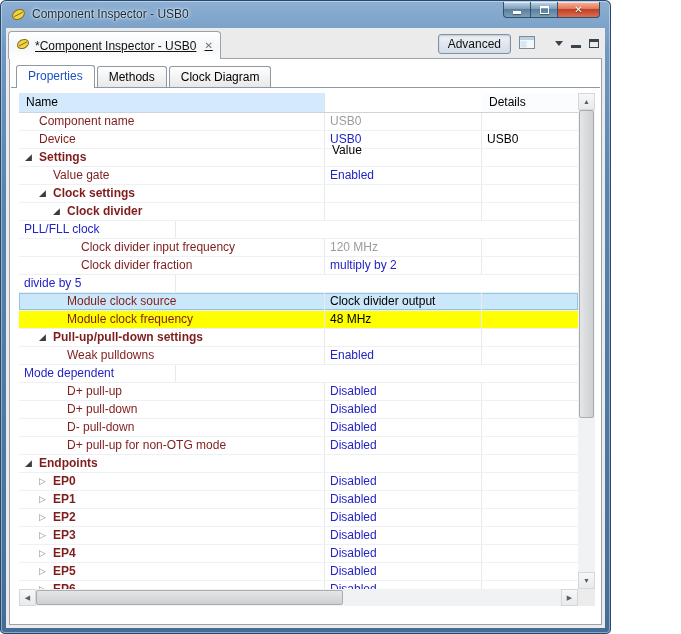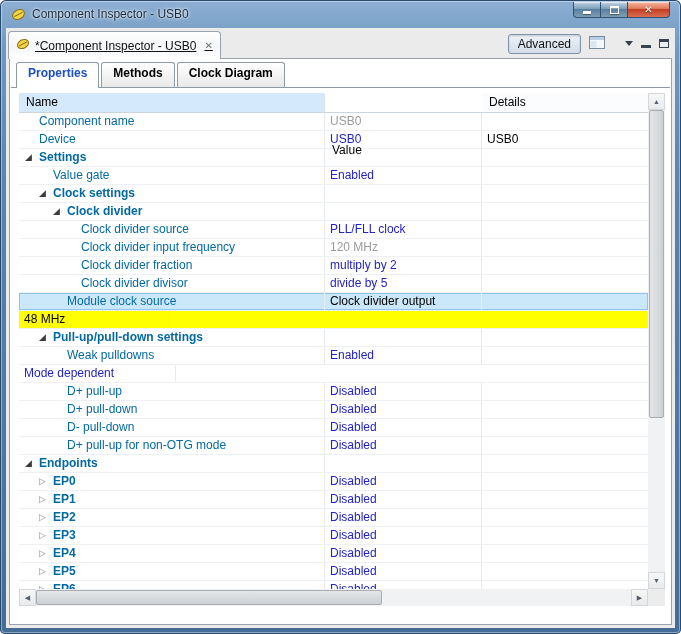--- a/index.html
+++ b/index.html
@@ -1,21 +1,21 @@
 <!DOCTYPE html>
 <html><head>
 <meta charset="utf-8">
 <style>
   * { box-sizing: border-box; }
   html,body { margin:0; padding:0; background:#fff; }
   body { font-family:"Liberation Sans", sans-serif; }
 
   
   .window {
-    position:relative; width:681px; height:634px; overflow:hidden;
+    position:relative; width:611px; height:634px; overflow:hidden;
     border-radius:6px 6px 5px 5px;
     background:linear-gradient(180deg,#8db0d3 0%, #6f97c0 8%, #5a83ad 30%, #4d77a2 70%, #446c96 100%);
     box-shadow: inset 0 0 0 1px #27496e, inset 0 0 0 2px rgba(255,255,255,0.40);
   }
   .titlebar { position:absolute; top:0; left:0; right:0; height:28px; }
   .title-icon { position:absolute; left:11px; top:7px; width:15px; height:15px; }
   .title-text { position:absolute; left:32px; top:7px; font-size:12px; color:#17293c;
     text-shadow:0 0 4px rgba(255,255,255,0.9), 0 0 2px rgba(255,255,255,0.9); white-space:nowrap; }
   .winbtns { position:absolute; top:2px; right:11px; display:flex; }
   .winbtn { height:16px; border:1px solid #30506f; border-top:none; display:flex; align-items:center; justify-content:center;
@@ -46,22 +46,22 @@
   .tool-sep { width:4px; }
   .viewmenu-icon { width:0; height:0; border-left:4px solid transparent; border-right:4px solid transparent;
     border-top:5px solid #39434e; }
   .minview-icon { width:10px; height:9px; border-bottom:3px solid #39434e; }
   .maxview-icon { width:10px; height:9px; border:1px solid #39434e; border-top:3px solid #39434e; }
 
   
   .content { position:absolute; left:3px; right:3px; top:30px; bottom:3px; background:#fff; border:1px solid #9aa3ad; }
 
   
-  .proptabs { position:absolute; top:3px; left:1px; right:1px; height:26px; display:flex; 
-    padding-left:5px; border-bottom:1px solid #8e99a4; background:#fff;font-weight:bold; }
+  .proptabs { position:absolute; top:3px; left:1px; right:1px; height:26px; display:flex; align-items:flex-end;
+    padding-left:5px; border-bottom:1px solid #8e99a4; background:#fff; }
   .ptab { font-size:12px; padding:3px 11px 3px; margin-right:2px; color:#000;
     border:1px solid #8e99a4; border-bottom:none; border-radius:3px 3px 0 0;
     background:linear-gradient(#ffffff,#e8e8e8); position:relative; }
   .ptab.active { background:#fff; color:#1d4fc4; margin-bottom:-1px; padding-bottom:5px; z-index:2; }
 
   
   .table-wrap { position:absolute; top:34px; left:9px; right:6px; bottom:18px; background:#fff; font-size:12px; }
   .thead { display:flex; height:20px; margin-right:17px; border-bottom:1px solid #cdd4da; }
   .th { line-height:19px; padding-left:7px; background:#fbfcfd; border-right:1px solid #e0e4e8; color:#000; }
   .th.name { width:306px; background:#d4eafc; }
@@ -74,21 +74,21 @@
   .cname { width:306px; border-right:1px solid #e8ebee; display:flex; align-items:center; }
   .cvalue { width:157px; border-right:1px solid #e8ebee; padding-left:5px; }
   .cdetails { flex:1; padding-left:5px; color:#000; }
   .cvalue.editable { color:#2323c8; }
   .cvalue.readonly { color:#9b9b9b; }
   .cvalue.plain { color:#000; }
   .trow.sel { background:#cbe7fa; box-shadow:inset 0 0 0 1px #92c4e8; }
   .trow.chg { background:#ffff00; }
   .arrow { display:inline-block; flex:0 0 14px; width:14px; font-size:9px; color:#3c3c3c; }
   .arrow.col { color:#8a8a8a; }
-  .nm { color:#0369a1; }
+  .nm { color:#7f1d1d; }
   .nm.b { font-weight:bold; }
 
   
   .vscroll { position:absolute; right:0; top:0; bottom:17px; width:17px; background:#f1f2f3; }
   .hscroll { position:absolute; left:0; right:17px; bottom:0; height:17px; background:#f1f2f3; }
   .sbtn { position:absolute; width:17px; height:17px; display:flex; align-items:center; justify-content:center;
     font-size:7px; color:#55606b; background:linear-gradient(#f7f7f7,#e8eaec); border:1px solid #d5d8db; }
   .sbtn.up { top:0; left:0; } .sbtn.down { bottom:0; left:0; }
   .sbtn.left { left:0; top:0; } .sbtn.right { right:0; top:0; }
   .vthumb { position:absolute; left:1px; right:1px; top:17px; height:62%;
@@ -210,60 +210,56 @@
             </div>
             <div class="trow">
               <div class="cell cname" style="padding-left: 34px;">
                 <span class="arrow">◢</span>
                 <span class="nm b">Clock divider</span>
               </div>
               <div class="cell cvalue editable"></div>
               <div class="cell cdetails"></div>
             </div>
             <div class="trow">
+              <div class="cell cvalue editable">PLL/FLL clock</div>
+              <div class="cell cdetails"></div>
+            </div>
+            <div class="trow">
               <div class="cell cname" style="padding-left: 48px;">
                 <span class="arrow"></span>
-                <span class="nm">Clock divider source</span>
-              </div>
-              <div class="cell cvalue editable">PLL/FLL clock</div>
+                <span class="nm">Clock divider input frequency</span>
+              </div>
+              <div class="cell cvalue readonly">120 MHz</div>
               <div class="cell cdetails"></div>
             </div>
             <div class="trow">
               <div class="cell cname" style="padding-left: 48px;">
                 <span class="arrow"></span>
-                <span class="nm">Clock divider input frequency</span>
-              </div>
-              <div class="cell cvalue readonly">120 MHz</div>
-              <div class="cell cdetails"></div>
-            </div>
-            <div class="trow">
-              <div class="cell cname" style="padding-left: 48px;">
-                <span class="arrow"></span>
                 <span class="nm">Clock divider fraction</span>
               </div>
               <div class="cell cvalue editable">multiply by 2</div>
               <div class="cell cdetails"></div>
             </div>
             <div class="trow">
-              <div class="cell cname" style="padding-left: 48px;">
-                <span class="arrow"></span>
-                <span class="nm">Clock divider divisor</span>
-              </div>
               <div class="cell cvalue editable">divide by 5</div>
               <div class="cell cdetails"></div>
             </div>
             <div class="trow sel">
               <div class="cell cname" style="padding-left: 34px;">
                 <span class="arrow"></span>
                 <span class="nm">Module clock source</span>
               </div>
               <div class="cell cvalue plain">Clock divider output</div>
               <div class="cell cdetails"></div>
             </div>
             <div class="trow chg">
+              <div class="cell cname" style="padding-left: 34px;">
+                <span class="arrow"></span>
+                <span class="nm">Module clock frequency</span>
+              </div>
               <div class="cell cvalue plain">48 MHz</div>
               <div class="cell cdetails"></div>
             </div>
             <div class="trow">
               <div class="cell cname" style="padding-left: 20px;">
                 <span class="arrow">◢</span>
                 <span class="nm b">Pull-up/pull-down settings</span>
               </div>
               <div class="cell cvalue editable"></div>
               <div class="cell cdetails"></div>

